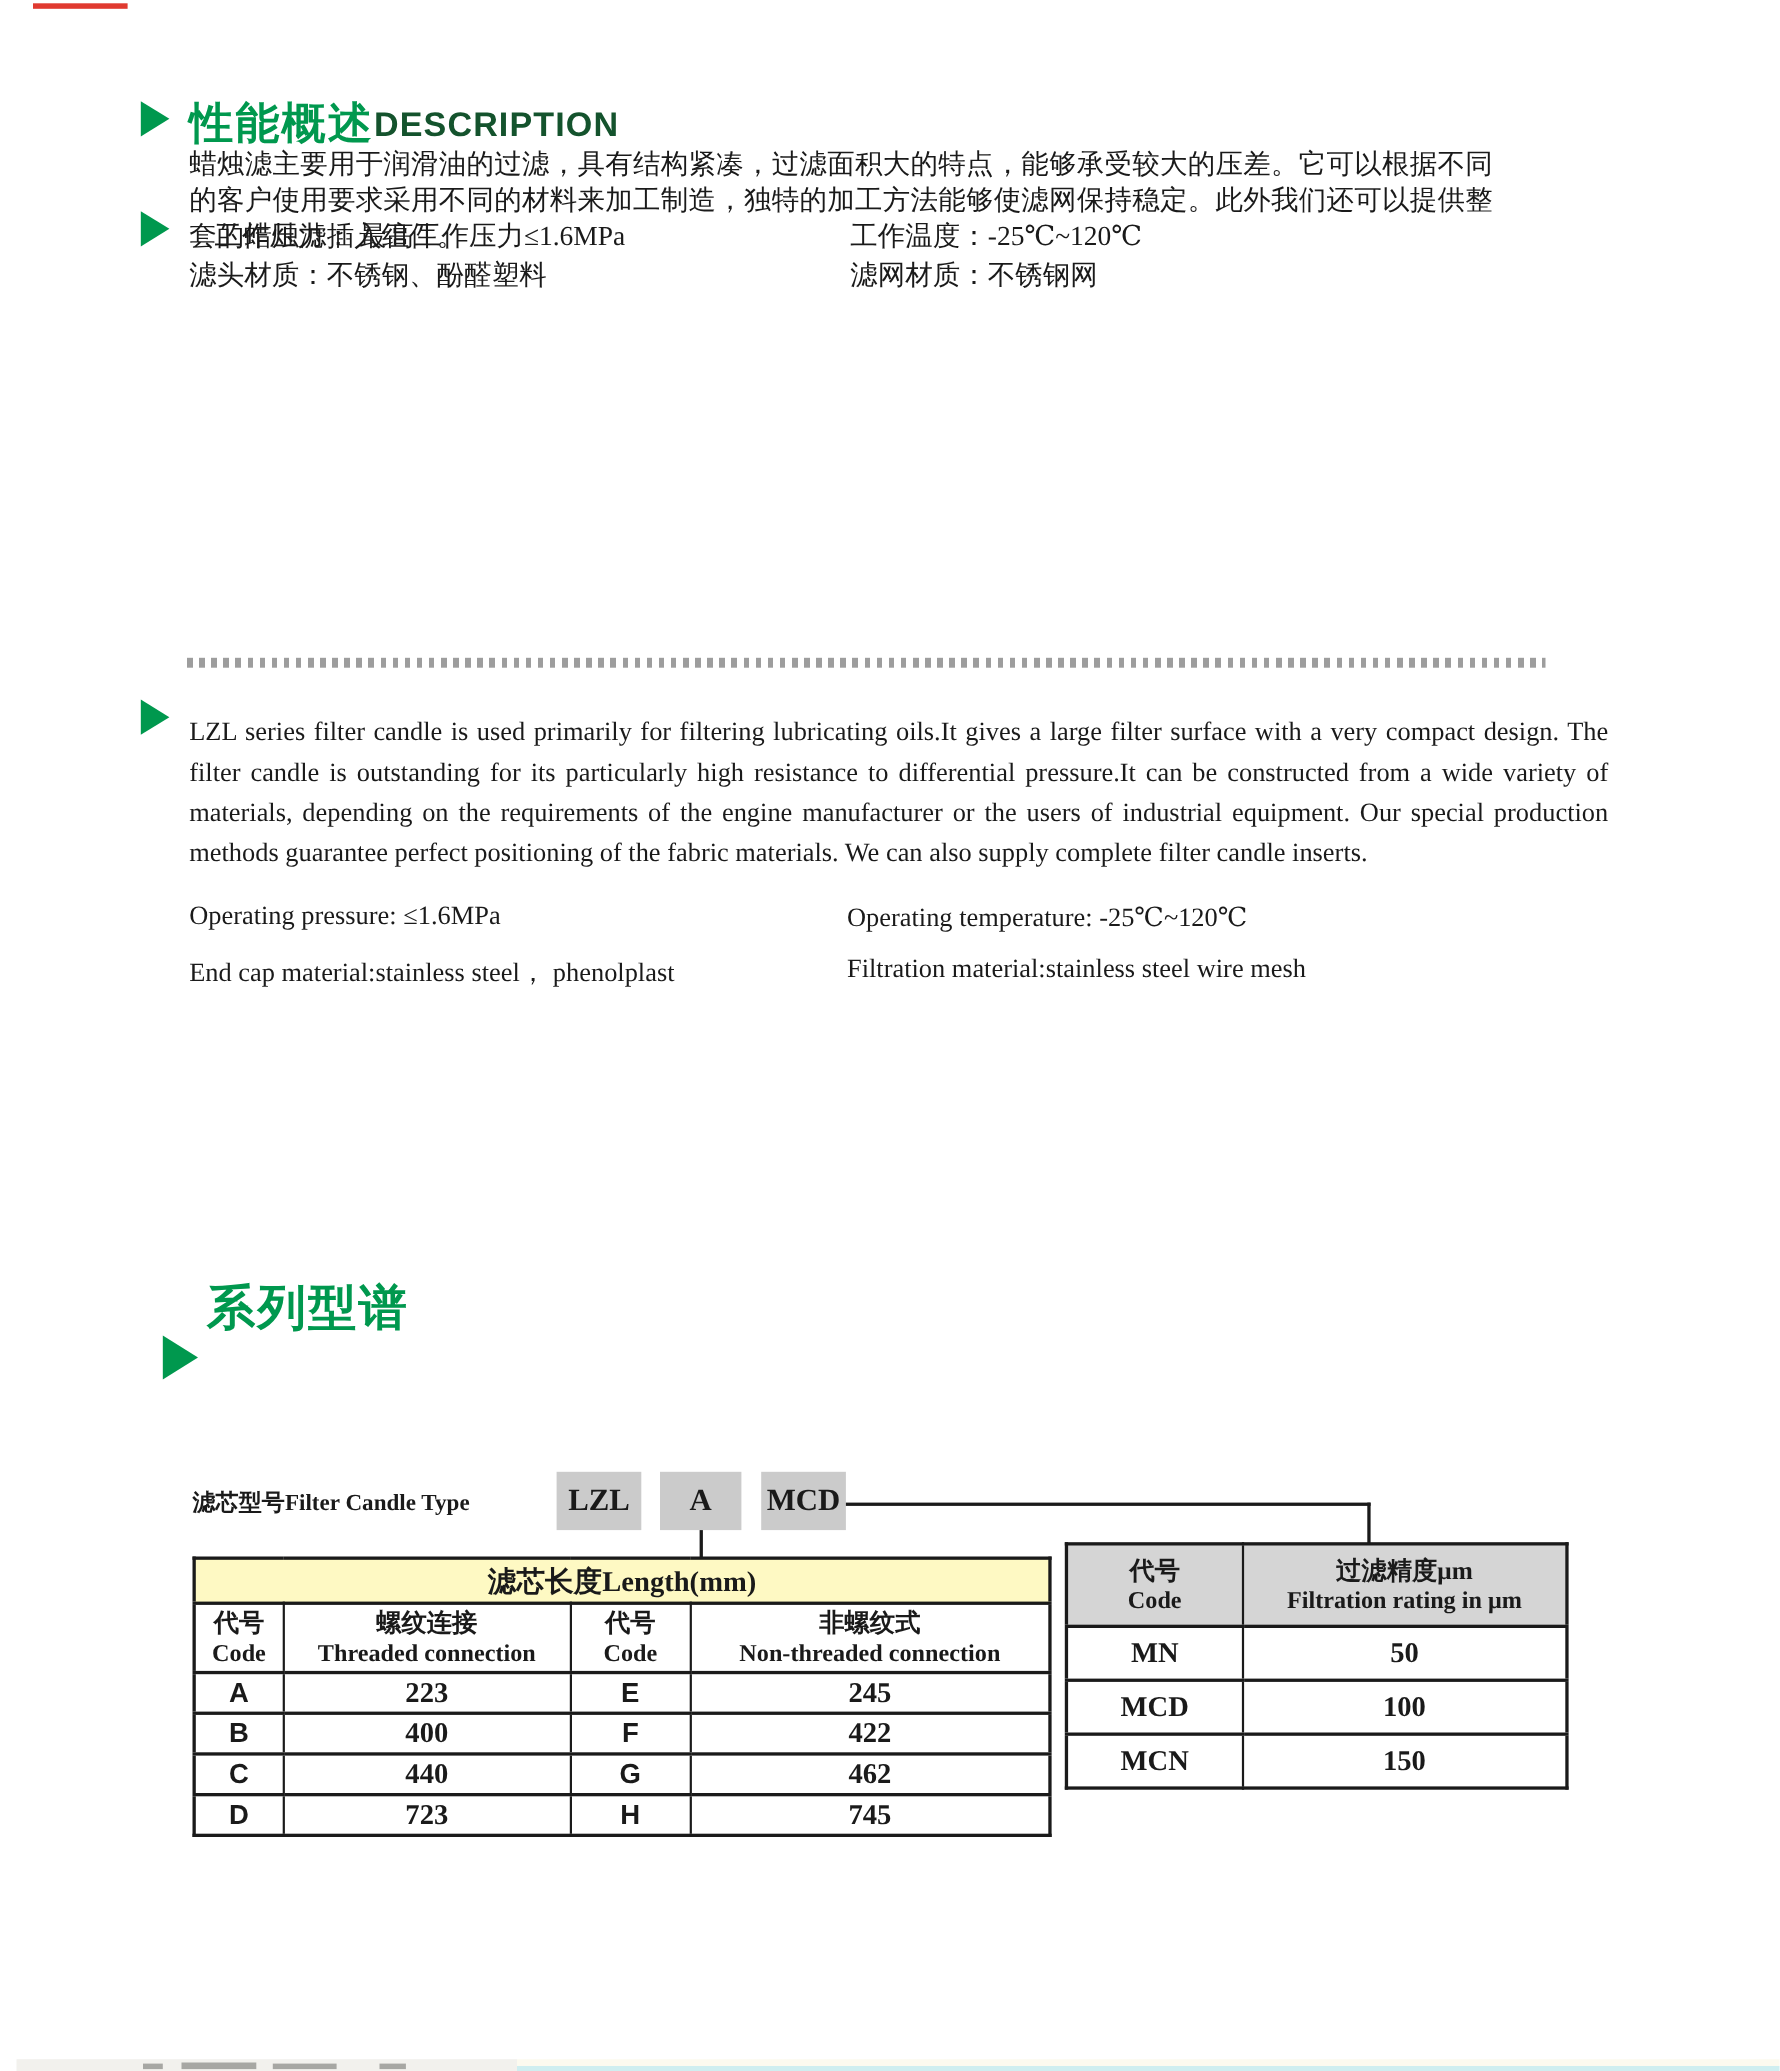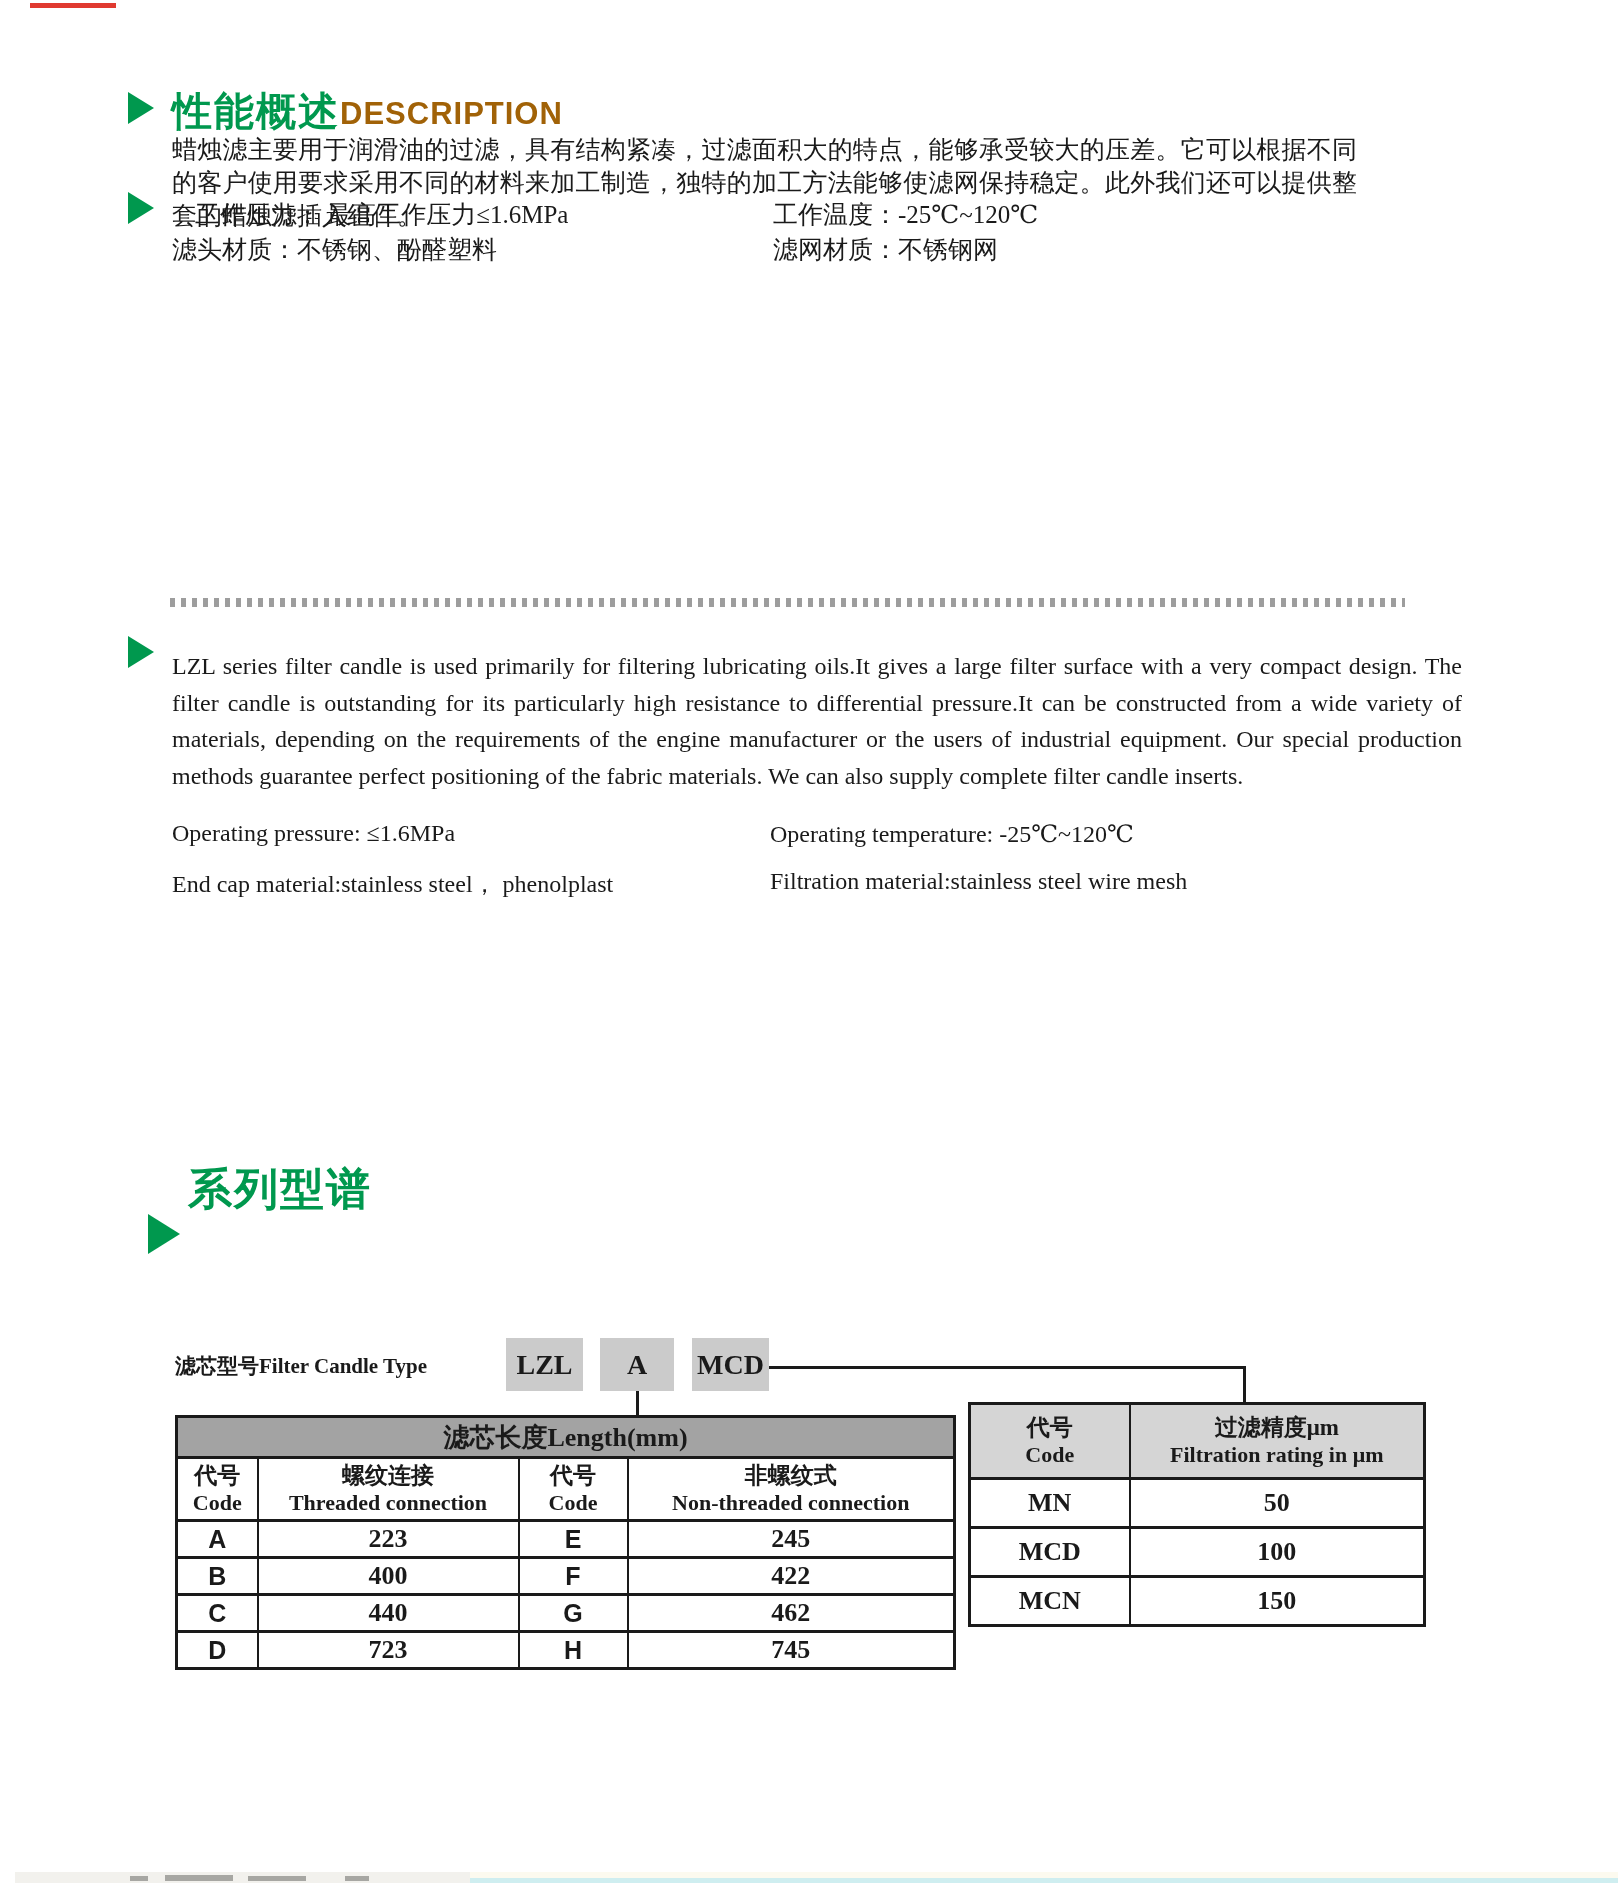--- a/index.html
+++ b/index.html
@@ -25,21 +25,21 @@
     border-bottom:20px solid transparent;
     border-left:32px solid #00984e;
   }
 
   .cn-title{
     font-family:"Liberation Sans","DejaVu Sans",sans-serif;
     font-weight:bold;color:#00984e;letter-spacing:2px;text-align:center;
   }
   .en-title{
     font-family:"Liberation Sans","DejaVu Sans",sans-serif;
-    font-weight:bold;color:#a16207;letter-spacing:1px;
+    font-weight:bold;color:#14532d;letter-spacing:1px;
   }
 
   .body-cn{font-size:25px;line-height:33px;text-align:justify;}
   .spec{font-size:25px;white-space:nowrap;}
   .body-en{font-size:24px;line-height:36.5px;text-align:justify;}
 
   .dotted-sep{
     height:9px;
     background-image:repeating-linear-gradient(to right,#9d9d9d 0,#9d9d9d 5px,transparent 5px,transparent 11px);
   }
@@ -52,21 +52,21 @@
   }
   .hline,.vline{background:#1a1a1a;}
 
   table.tbl{
     border-collapse:collapse;table-layout:fixed;
     border:3px solid #1a1a1a;
     font-weight:bold;text-align:center;
   }
   table.tbl td{border:2px solid #1a1a1a;padding:0;vertical-align:middle;}
   .tbl .title-row td{
-    background:#a3a3a3;font-size:26px;height:38px;border-bottom:3px solid #1a1a1a;
+    background:#fef9c3;font-size:26px;height:38px;border-bottom:3px solid #1a1a1a;
   }
   .tbl .hdr-row td{font-size:23px;line-height:27px;height:60px;border-bottom:3px solid #1a1a1a;}
   .tbl .hdr-row .hdr-en{font-size:22px;}
   .tbl .data-row td{font-size:26px;height:34px;border-top:3px solid #1a1a1a;}
   .tbl .data-row td.code-cell{font-family:"Liberation Sans","DejaVu Sans",sans-serif;font-size:25px;}
   #rating-table .hdr-row td{height:72px;background:#d5d5d5;}
   #rating-table .data-row td{height:46px;}
 
   .footer-strip-left{
     background:#f2f1ed;

